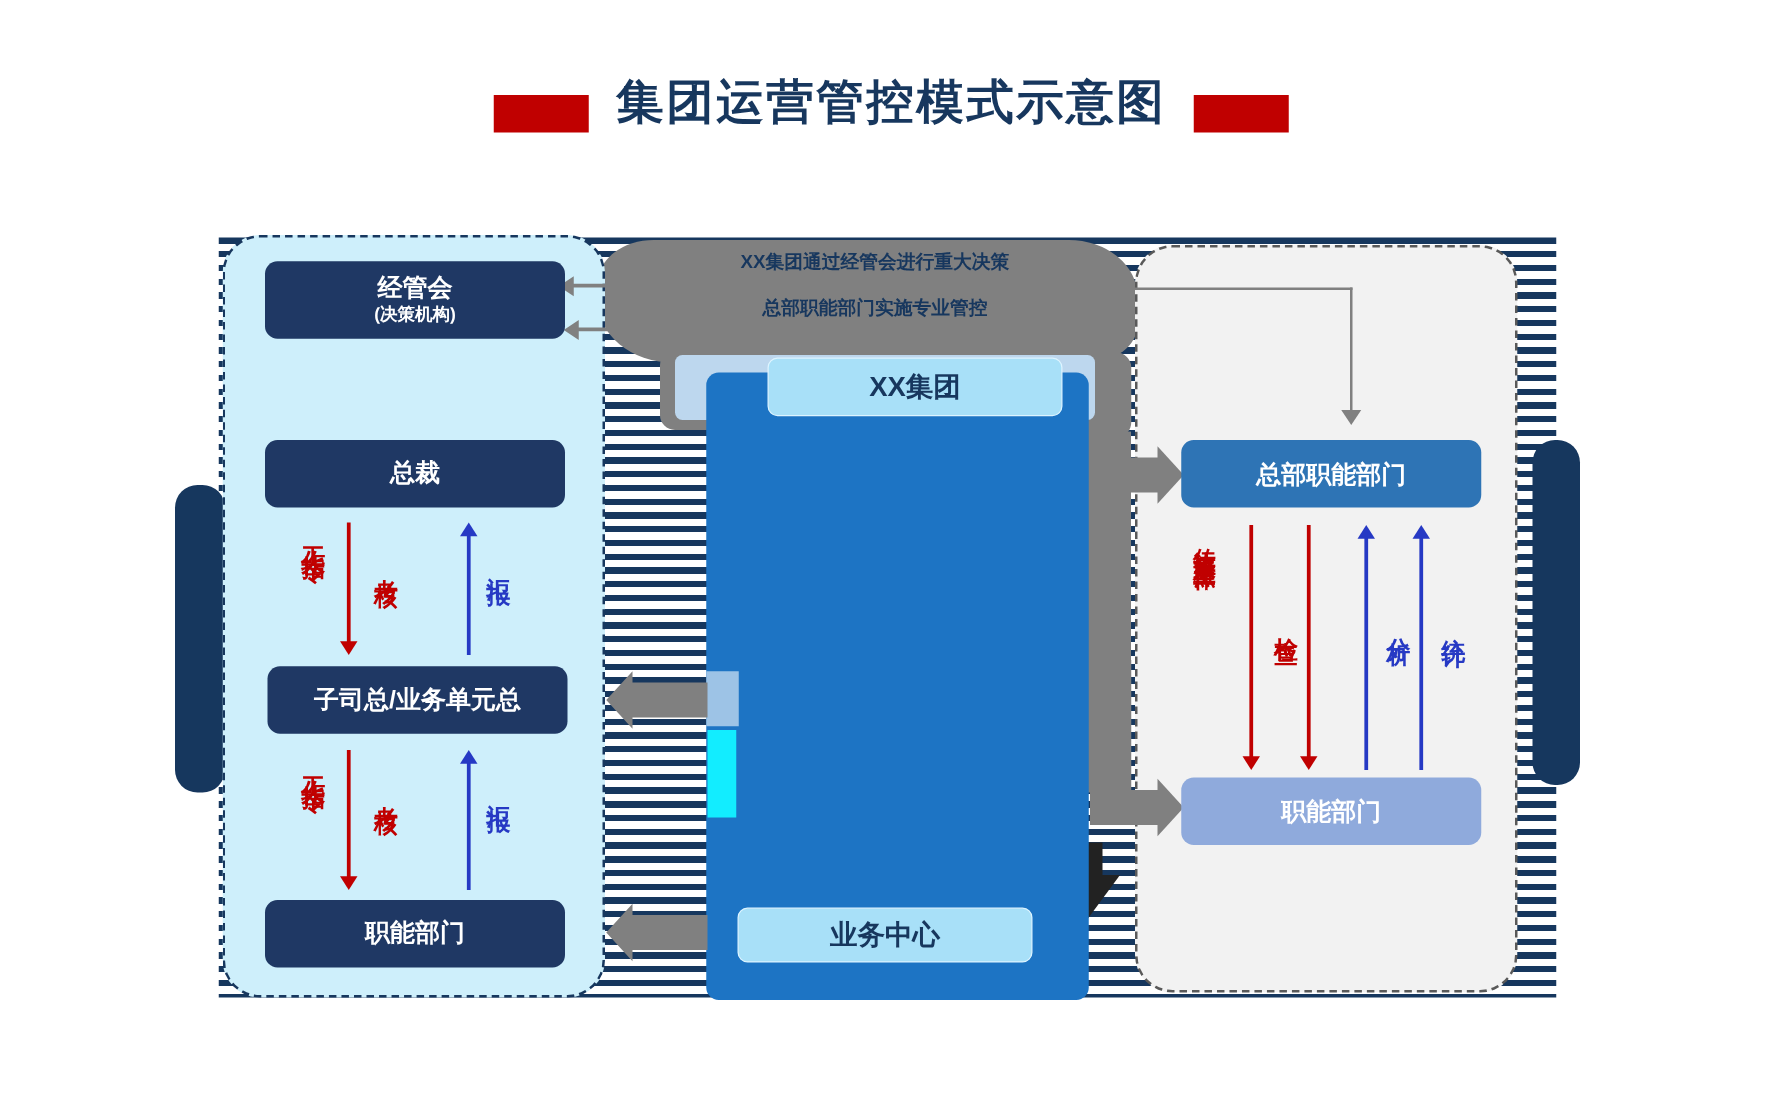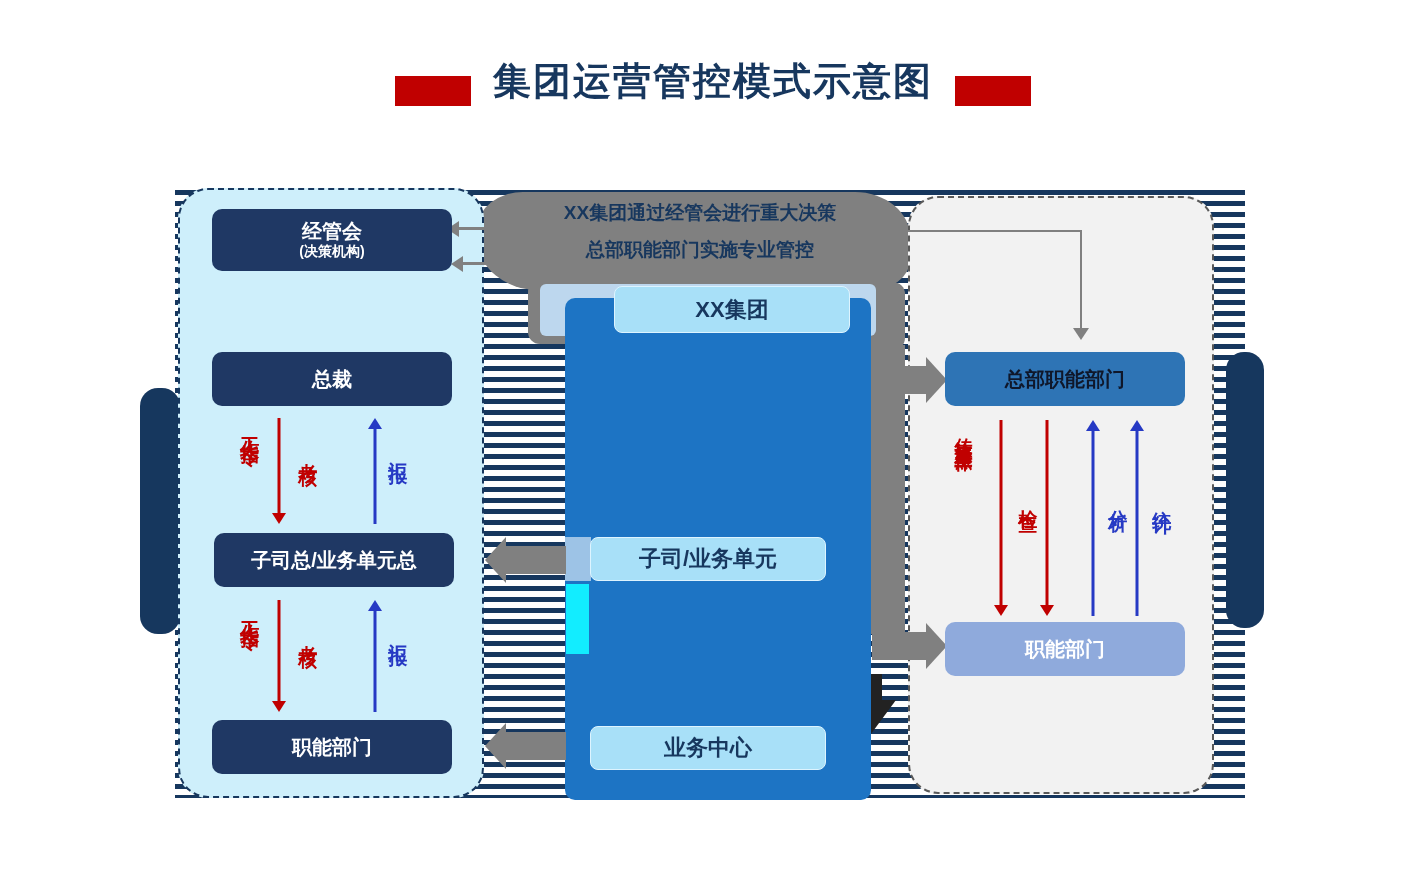--- a/index.html
+++ b/index.html
@@ -6,21 +6,21 @@
   .stage{position:relative;width:1420px;height:888px;background:#fff;overflow:hidden;}
   .abs{position:absolute;box-sizing:border-box;}
   .stripes{background:repeating-linear-gradient(180deg,#16375E 0px,#16375E 5px,rgba(0,0,0,0) 5px,rgba(0,0,0,0) 11px);}
   .navyblob{background:#16375E;border-radius:18px;}
   .panel{border-radius:30px;}
   .panel.left{background:#CEEFFB;border:2px dashed #17375E;}
   .panel.right{background:#F2F2F2;border:2px dashed #595959;}
   .navybox{background:#1F3864;border-radius:10px;color:#fff;font-weight:bold;display:flex;flex-direction:column;align-items:center;justify-content:center;text-align:center;font-size:20px;line-height:1.15;}
   .navybox .sub{font-size:14px;font-weight:bold;}
   .lightbox{background:#A8E0F8;border:1px solid #DDF4FF;border-radius:8px;color:#17375E;font-weight:bold;display:flex;align-items:center;justify-content:center;font-size:22px;}
-  .hqbox{background:#2E74B5;border-radius:10px;color:#0f172a;font-weight:bold;display:flex;align-items:center;justify-content:center;font-size:20px;}
+  .hqbox{background:#2E74B5;border-radius:10px;color:#ffffff;font-weight:bold;display:flex;align-items:center;justify-content:center;font-size:20px;}
   .funcbox{background:#8FAADC;border-radius:10px;color:#fff;font-weight:bold;display:flex;align-items:center;justify-content:center;font-size:20px;}
   .slab{background:#1D74C4;border-radius:10px;}
   .paleband{background:#BDD7EE;border-radius:6px;}
   .palesliver{background:#9DC3E6;}
   .cyanbit{background:#12EDFF;}
   .gray{background:#808080;}
   .cloud{background:#808080;border-radius:45px 55px 40px 60px / 35px 45px 30px 50px;}
   .vtext{writing-mode:vertical-rl;text-orientation:upright;font-weight:bold;font-size:19px;letter-spacing:4px;line-height:1.2;}
   .vtext.long{font-size:18px;letter-spacing:2px;}
   .red{color:#C00000;}
@@ -37,21 +37,21 @@
   .fatarr.rt .shaft{left:0;right:20px;}
   .fatarr.rt .head{position:absolute;right:0;top:50%;transform:translateY(-50%);width:0;height:0;border-top:23px solid transparent;border-bottom:23px solid transparent;border-left:21px solid currentColor;}
   .fatarr.lt .shaft{left:20px;right:0;}
   .fatarr.lt .head{position:absolute;left:0;top:50%;transform:translateY(-50%);width:0;height:0;border-top:23px solid transparent;border-bottom:23px solid transparent;border-right:21px solid currentColor;}
   .thinline{background:#808080;}
   .head-left{width:0;height:0;border-top:8px solid transparent;border-bottom:8px solid transparent;border-right:12px solid #808080;}
   .head-down{width:0;height:0;border-left:8px solid transparent;border-right:8px solid transparent;border-top:12px solid #808080;}
   .ribbon{background:#808080;clip-path:polygon(0% 0%,100% 0%,100% 100%,76% 100%,0% 24%);}
   .redblock{background:#C00000;}
   .title-text{color:#17375E;font-weight:bold;font-size:38px;text-align:center;letter-spacing:2px;}
-  .callout-line{color:#17375E;font-weight:bold;font-size:19px;text-align:center;}
+  .callout-line{color:#17375E;font-weight:bold;font-size:15px;text-align:center;}
   .blackbit{background:#222;}
   .blacktri{width:0;height:0;border-left:28px solid transparent;border-right:28px solid transparent;border-top:38px solid #222;}
 </style>
 </head>
 <body>
 
 <div class="stage">
 
   <div class="abs stripes" style="left:175px;top:190px;width:1070px;height:608px;"></div>
   <div class="abs navyblob" style="left:140px;top:388px;width:40px;height:246px;"></div>
@@ -139,23 +139,20 @@
   <div class="abs vtext red" style="left:296px;top:629px;">考核</div>
   <div class="abs arr up blue" style="left:368px;top:600px;width:14px;height:112px;">
       <i class="shaft"></i>
       <i class="head"></i>
     </div>
   <div class="abs vtext blue" style="left:386px;top:629px;">汇报</div>
 
   <div class="abs lightbox" style="left:590px;top:286px;width:236px;height:47px;margin-left:24px;">
     <span>XX集团</span>
   </div>
-  <div class="abs lightbox" style="left:590px;top:537px;width:236px;height:44px;">
-    <span>子司/业务单元</span>
-  </div>
   <div class="abs lightbox" style="left:590px;top:726px;width:236px;height:44px;">
     <span>业务中心</span>
   </div>
 
   <div class="abs hqbox" style="left:945px;top:352px;width:240px;height:54px;">
     <span>总部职能部门</span>
   </div>
   <div class="abs funcbox" style="left:945px;top:622px;width:240px;height:54px;">
     <span>职能部门</span>
   </div>

